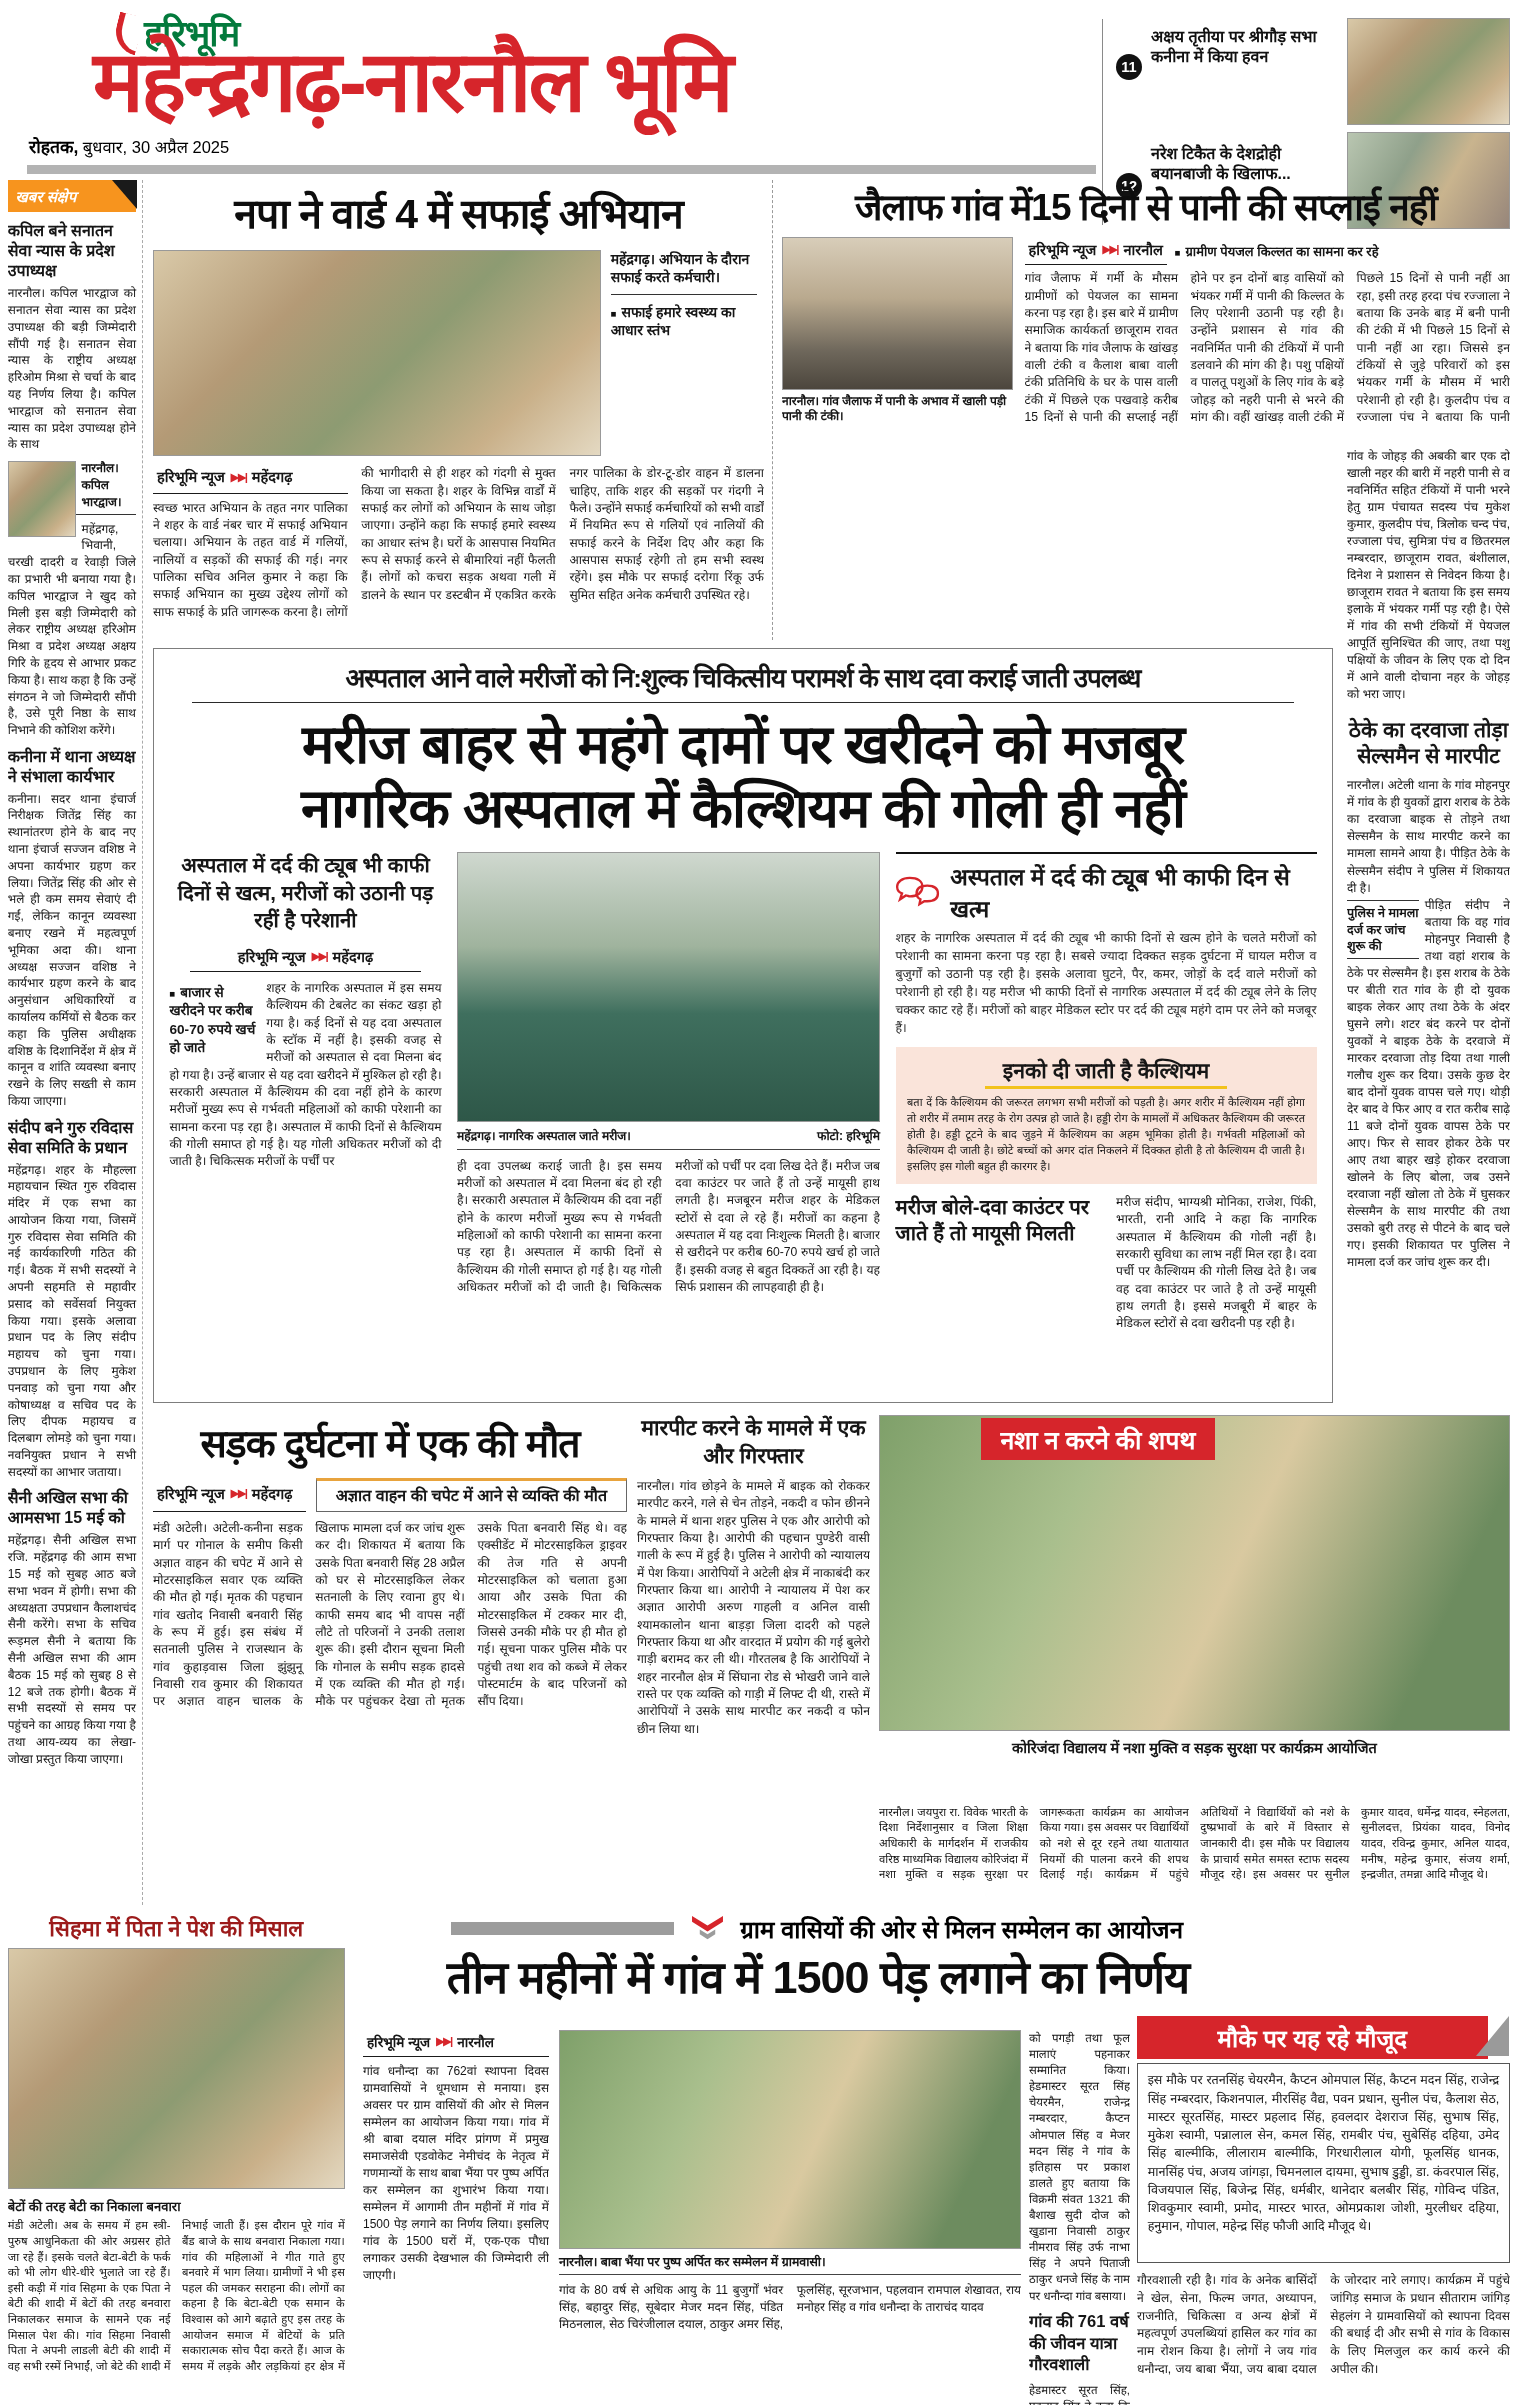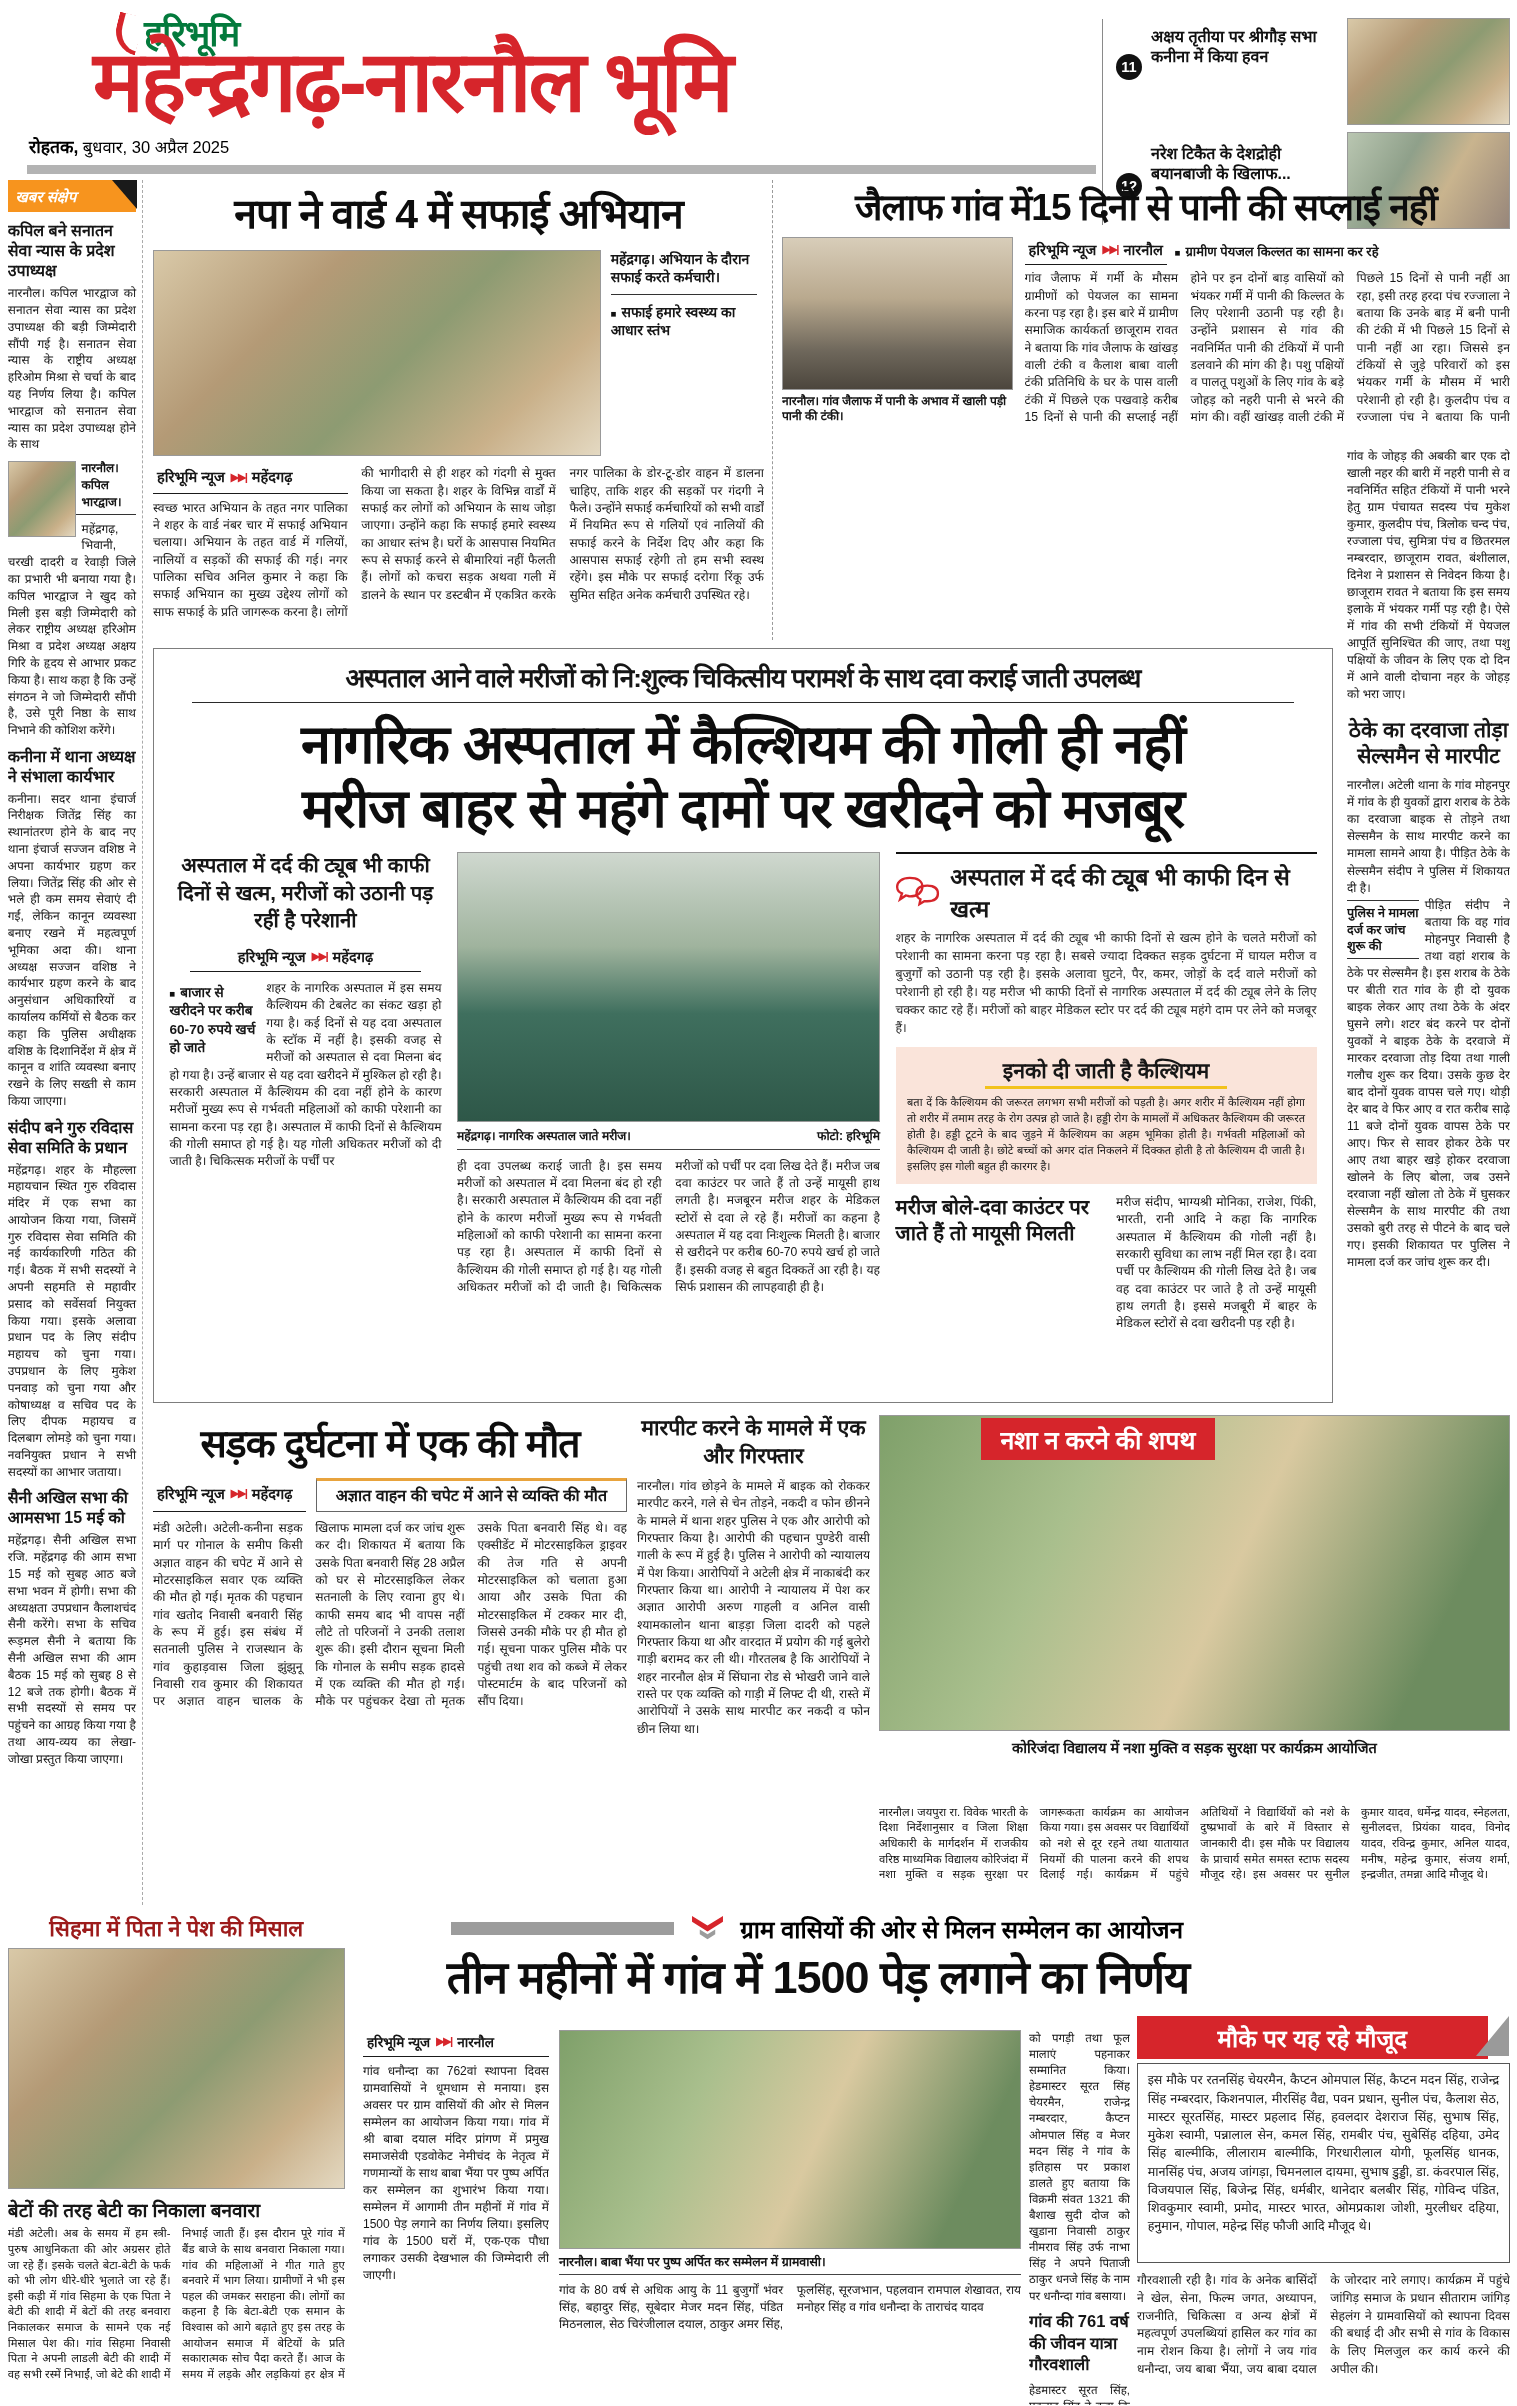--- a/index.html
+++ b/index.html
@@ -115,21 +115,21 @@
   .oath-photo { position:relative; width:100%; height:316px; }
   .oath-title { position:absolute; left:101px; top:1.9px; background:#d6252b; color:#fff; font-size:25px; font-weight:800; padding:3.9px 19.4px; }
   .oath-cap { font-size:14.6px; font-weight:bold; text-align:center; margin:5.8px 0; }
   .oath-cols { column-count:4; column-gap:11.6px; height:128px; overflow:hidden;margin-top:48px; }
   .oath-cols p { font-size:11.3px; line-height:1.38; }
 
   
   .art-sihma { left:7.8px; top:1912px; width:337px; height:491px; overflow:hidden; }
   .art-sihma h2 { color:#9c1b1b; font-size:22px; font-weight:800; text-align:center; margin-bottom:5.8px; }
   .sihma-photo { width:100%; height:241px; }
-  .art-sihma h3 { font-size:19px; font-weight:800; margin:7.8px 0 3.9px; }
+  .art-sihma h3 { font-size:13px; font-weight:800; margin:7.8px 0 3.9px; }
   .sihma-cols { column-count:2; column-gap:11.6px; height:163px; overflow:hidden; }
   .sihma-cols p { font-size:11.3px; line-height:1.38; }
 
   .plant-banner { left:361px; top:1912px; width:912px; display:flex; align-items:center; justify-content:center; gap:13.6px; }
   .plant-banner .bar { width:223px; height:12.6px; background:#9c9c9c; }
   .plant-banner .txt { color:#000000; font-size:24px; font-weight:800; }
   .plant-head { left:361px; top:1945px; width:914px; font-size:45px; }
   .plant-colA { left:363px; top:2030px; width:186px; height:375px; overflow:hidden; }
   .plant-colA .byline { font-size:13.6px; margin-bottom:5.8px; }
   .plant-colA p { font-size:12px; line-height:1.42; }
@@ -250,22 +250,22 @@
     <p class="bodytext">गांव के जोहड़ की अबकी बार एक दो खाली नहर की बारी में नहरी पानी से व नवनिर्मित सहित टंकियों में पानी भरने हेतु ग्राम पंचायत सदस्य पंच मुकेश कुमार, कुलदीप पंच, त्रिलोक चन्द पंच, रज्जाला पंच, सुमित्रा पंच व छितरमल नम्बरदार, छाजूराम रावत, बंशीलाल, दिनेश ने प्रशासन से निवेदन किया है। छाजूराम रावत ने बताया कि इस समय इलाके में भंयकर गर्मी पड़ रही है। ऐसे में गांव की सभी टंकियों में पेयजल आपूर्ति सुनिश्चित की जाए, तथा पशु पक्षियों के जीवन के लिए एक दो दिन में आने वाली दोचाना नहर के जोहड़ को भरा जाए।</p>
     <div class="theka-head">ठेके का दरवाजा तोड़ा सेल्समैन से मारपीट</div>
     <p class="bodytext">नारनौल। अटेली थाना के गांव मोहनपुर में गांव के ही युवकों द्वारा शराब के ठेके का दरवाजा बाइक से तोड़ने तथा सेल्समैन के साथ मारपीट करने का मामला सामने आया है। पीड़ित ठेके के सेल्समैन संदीप ने पुलिस में शिकायत दी है।</p>
     <div class="theka-inset">पुलिस ने मामला दर्ज कर जांच शुरू की</div>
     <p class="bodytext">पीड़ित संदीप ने बताया कि वह गांव मोहनपुर निवासी है तथा वहां शराब के ठेके पर सेल्समैन है। इस शराब के ठेके पर बीती रात गांव के ही दो युवक बाइक लेकर आए तथा ठेके के अंदर घुसने लगे। शटर बंद करने पर दोनों युवकों ने बाइक ठेके के दरवाजे में मारकर दरवाजा तोड़ दिया तथा गाली गलौच शुरू कर दिया। उसके कुछ देर बाद दोनों युवक वापस चले गए। थोड़ी देर बाद वे फिर आए व रात करीब साढ़े 11 बजे दोनों युवक वापस ठेके पर आए। फिर से सावर होकर ठेके पर आए तथा बाहर खड़े होकर दरवाजा खोलने के लिए बोला, जब उसने दरवाजा नहीं खोला तो ठेके में घुसकर सेल्समैन के साथ मारपीट की तथा उसको बुरी तरह से पीटने के बाद चले गए। इसकी शिकायत पर पुलिस ने मामला दर्ज कर जांच शुरू कर दी।</p>
   </div>
 
   <div class="abs central">
     <div class="central-kicker">अस्पताल आने वाले मरीजों को नि:शुल्क चिकित्सीय परामर्श के साथ दवा कराई जाती उपलब्ध</div>
     <div class="headline central-h">
+      <div>मरीज बाहर से महंगे दामों पर खरीदने को मजबूर</div>
       <div>नागरिक अस्पताल में कैल्शियम की गोली ही नहीं</div>
-      <div>मरीज बाहर से महंगे दामों पर खरीदने को मजबूर</div>
     </div>
     <div class="central-row">
       <div class="colA">
         <h3>अस्पताल में दर्द की ट्यूब भी काफी दिनों से खत्म, मरीजों को उठानी पड़ रहीं है परेशानी</h3>
         <div class="byline">
             <span>हरिभूमि न्यूज</span>
             <span class="arr">▶▶|</span>
             <span>महेंदगढ़</span>
           </div>
         <div class="bodytext">

